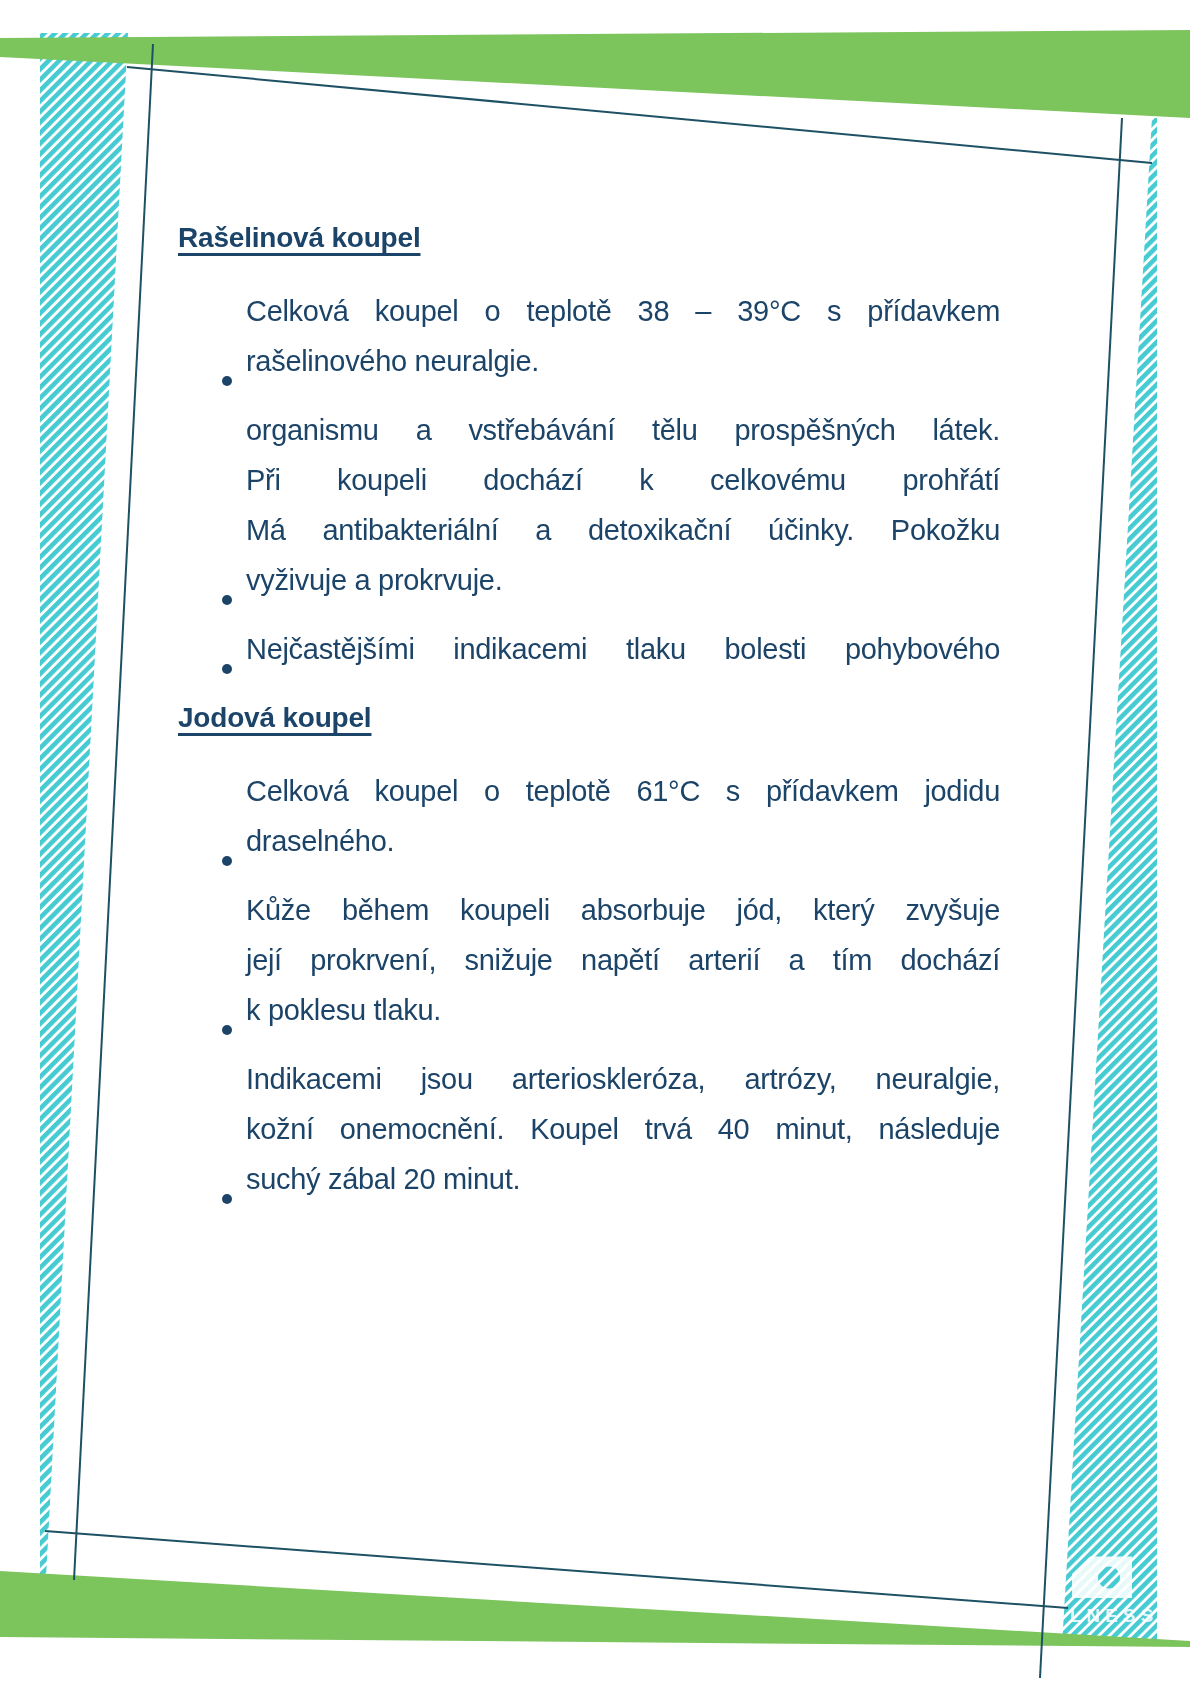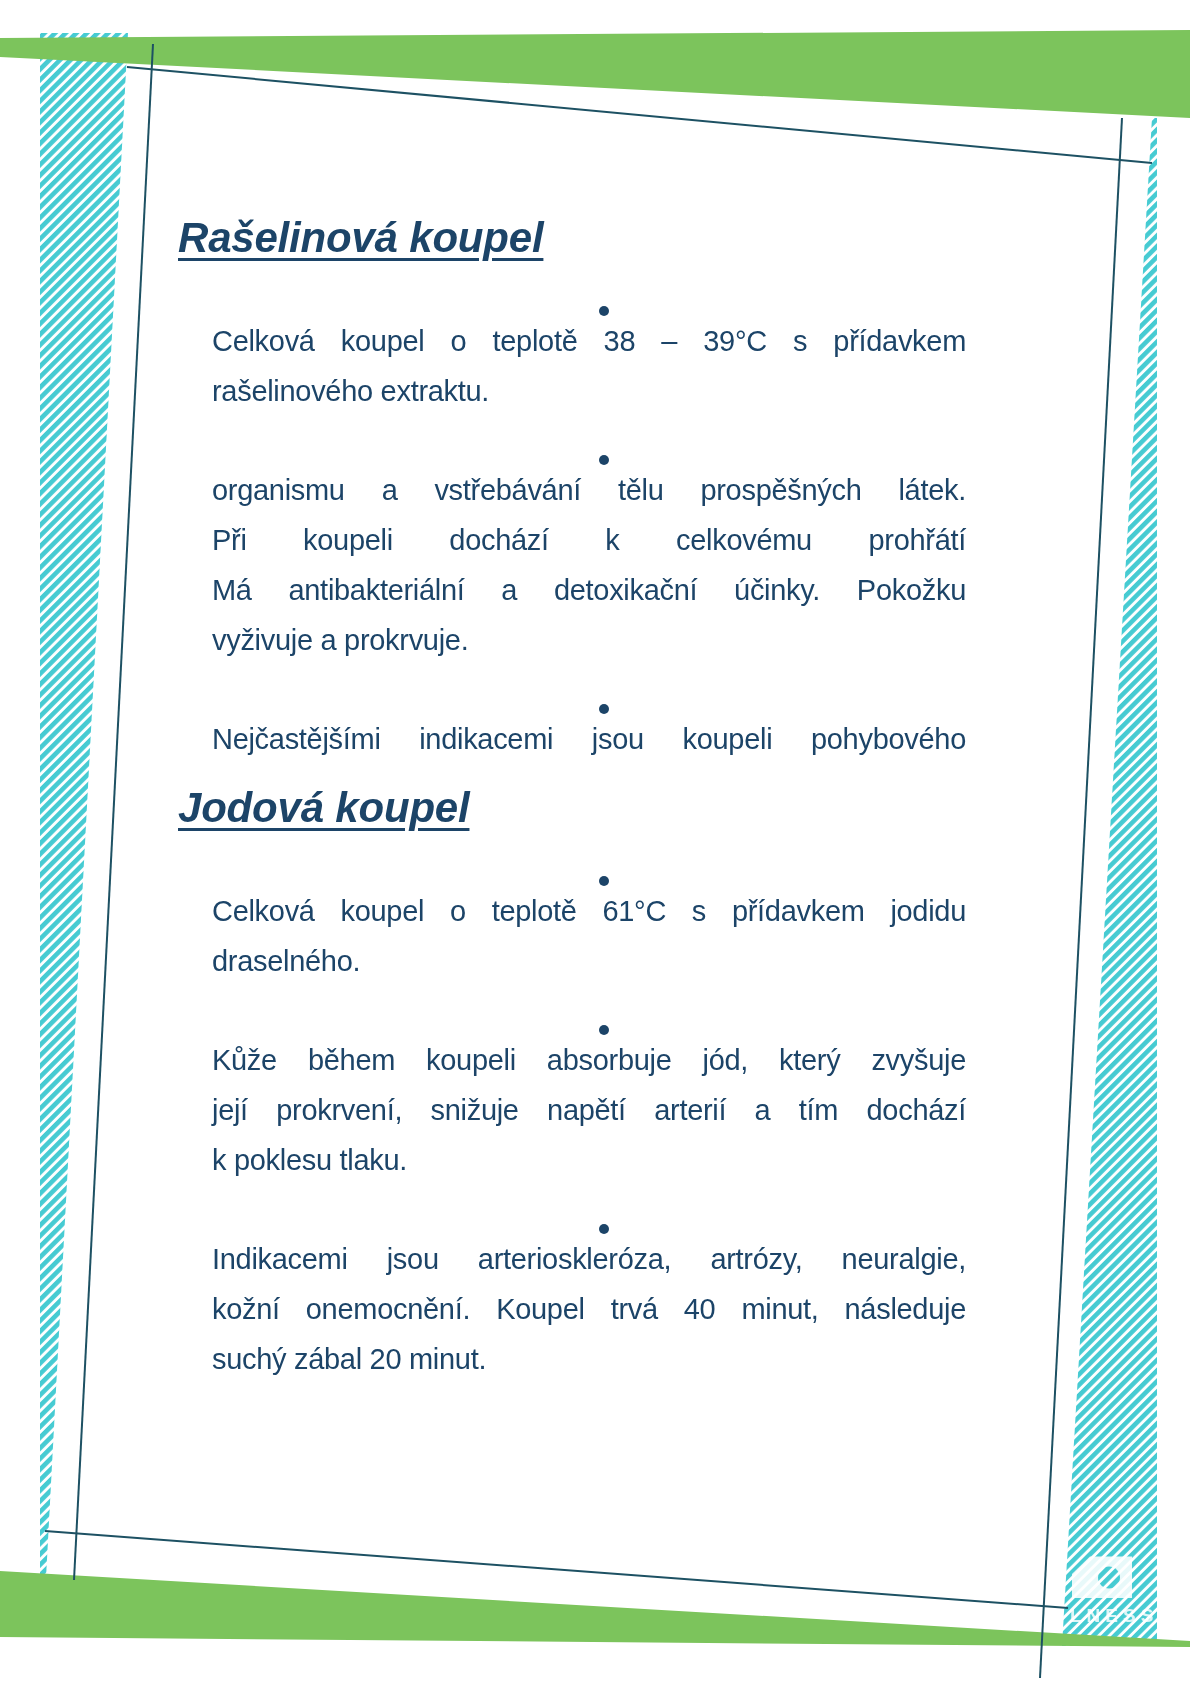--- a/index.html
+++ b/index.html
@@ -15,35 +15,33 @@
   .content{
     position:absolute;
     left:178px;top:213px;
     width:822px;
     z-index:2;
     color:#1C4468;
   }
   .doc-section{margin:0;padding:0;}
   .heading{
     margin:0 0 23px 0;
-    font-size:42px;
+    font-size:28px;
     line-height:50px;
     font-weight:bold;
-    font-style:italic;
     text-decoration:underline;
     text-decoration-thickness:2.5px;
     text-underline-offset:6px;
     letter-spacing:-0.2px;
     color:#1C4468;
   }
   .bullet-item{
     display:flex;
-    align-items:center;
+    align-items:flex-end;
     margin:0 0 19px 0;
-    flex-direction:column;
   }
   .dot{
     flex:none;
     width:10px;height:10px;
     margin:20px 14px 0 44px;
     border-radius:50%;
     background:#1C4468;
   }
   .lines{
     flex:1 1 auto;
@@ -93,36 +91,36 @@
   </svg>
 
   <div class="content">
     <section class="doc-section">
       <h2 class="heading">Rašelinová koupel</h2>
       <div class="bullets">
           <div class="bullet-item">
             <span class="dot"></span>
             <div class="lines">
               <div class="line">Celková koupel o teplotě 38 – 39°C s přídavkem</div>
-              <div class="line last">rašelinového extraktu.</div>
+              <div class="line last">rašelinového neuralgie.</div>
             </div>
           </div>
           <div class="bullet-item">
             <span class="dot"></span>
             <div class="lines">
               <div class="line">organismu a vstřebávání tělu prospěšných látek.</div>
               <div class="line">Při koupeli dochází k celkovému prohřátí</div>
               <div class="line">Má antibakteriální a detoxikační účinky. Pokožku</div>
               <div class="line last">vyživuje a prokrvuje.</div>
             </div>
           </div>
           <div class="bullet-item">
             <span class="dot"></span>
             <div class="lines">
-              <div class="line">Nejčastějšími indikacemi jsou koupeli pohybového</div>
+              <div class="line">Nejčastějšími indikacemi tlaku bolesti pohybového</div>
             </div>
           </div>
         </div>
     </section>
 
     <section class="doc-section">
       <h2 class="heading">Jodová koupel</h2>
       <div class="bullets">
           <div class="bullet-item">
             <span class="dot"></span>

